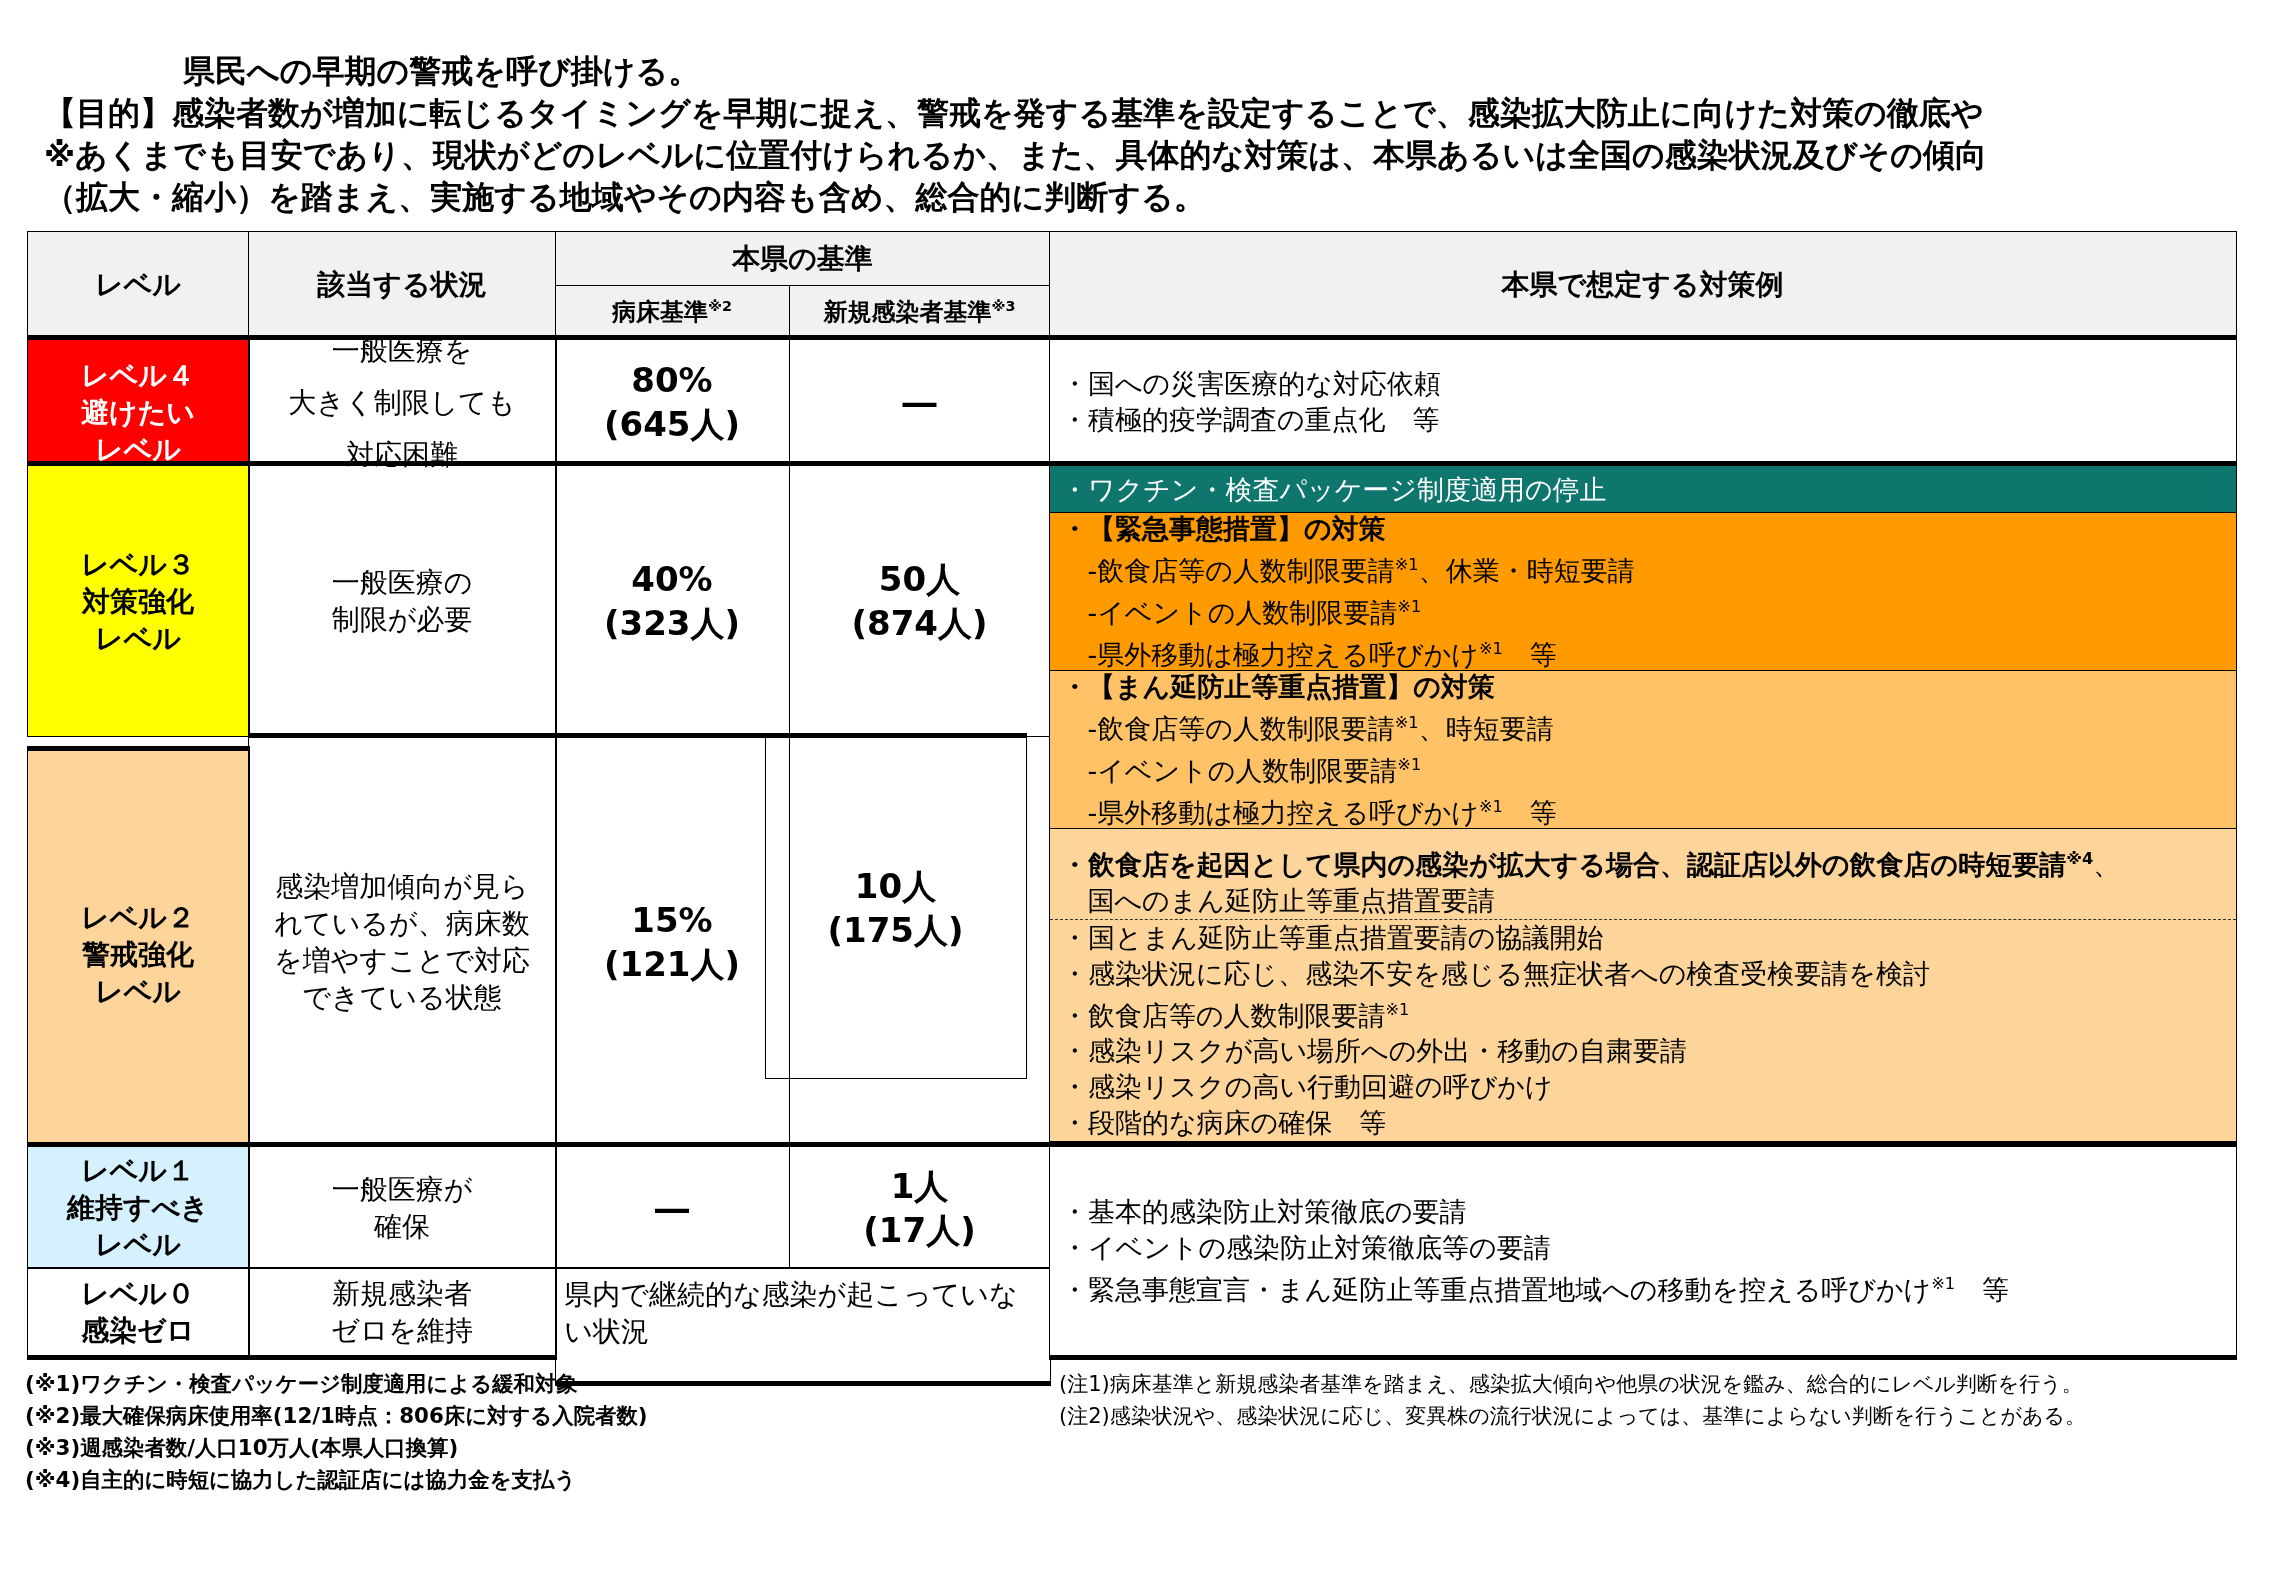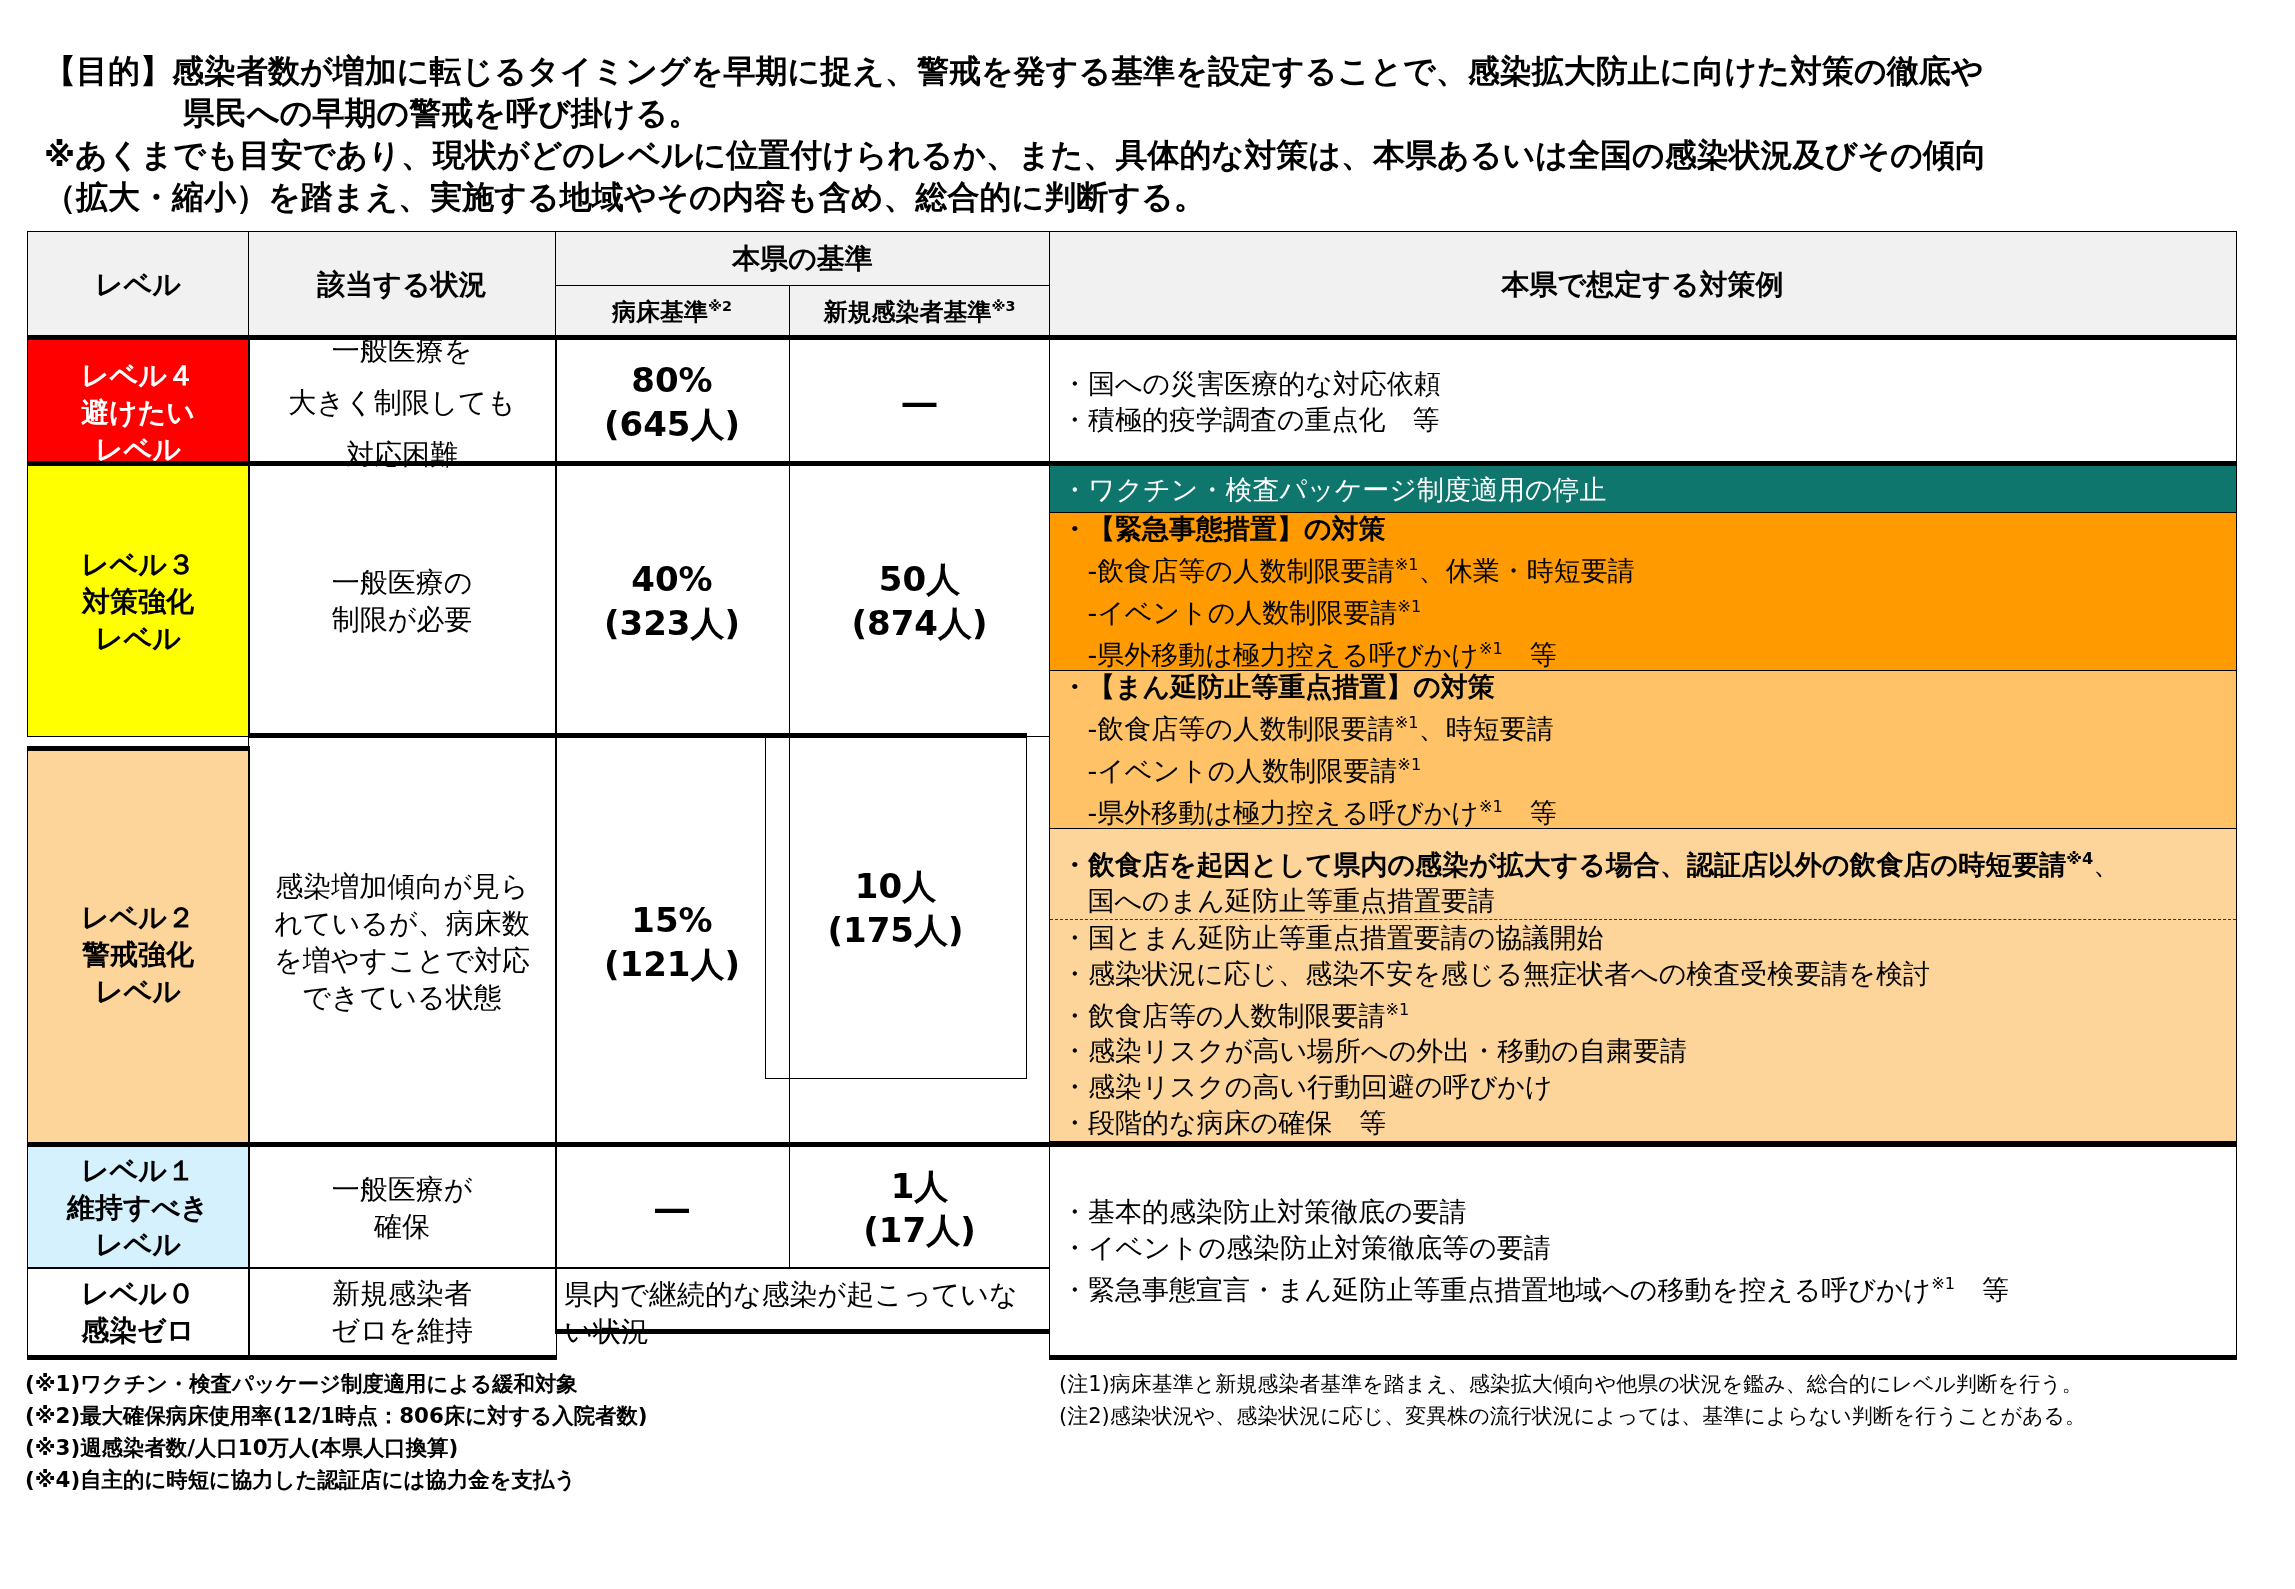--- a/index.html
+++ b/index.html
@@ -23,22 +23,22 @@
   .act .ln { white-space: nowrap; }
   .act .bold { font-weight: bold; }
   .act .sub { padding-left: 26.5px; }
   .foot-left { position: absolute; left: 25px; top: 1368px; font-weight: bold; font-size: 21.4px; line-height: 32px; }
   .foot-right { position: absolute; left: 1059px; top: 1368px; font-size: 21px; line-height: 32px; }
 </style>
 </head>
 <body>
 
 <div class="intro">
+  <div class="line indent">県民への早期の警戒を呼び掛ける。</div>
   <div class="line">【目的】感染者数が増加に転じるタイミングを早期に捉え、警戒を発する基準を設定することで、感染拡大防止に向けた対策の徹底や</div>
-  <div class="line indent">県民への早期の警戒を呼び掛ける。</div>
   <div class="line">※あくまでも目安であり、現状がどのレベルに位置付けられるか、また、具体的な対策は、本県あるいは全国の感染状況及びその傾向</div>
   <div class="line">（拡大・縮小）を踏まえ、実施する地域やその内容も含め、総合的に判断する。</div>
 </div>
 
 <div class="tbl">
 
   <div class="cell hdr b" style="left:0;top:0;width:223px;height:108px;">
       <span>レベル</span>
     </div>
   <div class="cell hdr b" style="left:221px;top:0;width:309px;height:108px;">
@@ -165,21 +165,21 @@
   </div>
 
   <div class="cell lvl b" style="left:0;top:1036px;width:223px;height:93px;border-bottom-width:5.7px;">
     <span>レベル０</span>
     <span>感染ゼロ</span>
   </div>
   <div class="cell sit b" style="left:221px;top:1036px;width:309px;height:93px;border-bottom-width:5.7px;">
     <span>新規感染者</span>
     <span>ゼロを維持</span>
   </div>
-  <div class="cell sit b" style="left:528px;top:1036px;width:496px;height:67px;border-bottom-width:5.7px;align-items:flex-start;justify-content:flex-start;text-align:left;padding:7.6px 7.6px 0 8.8px;">
+  <div class="cell sit b" style="left:528px;top:1036px;width:496px;height:119px;border-bottom-width:5.7px;align-items:flex-start;justify-content:flex-start;text-align:left;padding:7.6px 7.6px 0 8.8px;">
     <span>県内で継続的な感染が起こっていない状況</span>
   </div>
 
   <div class="act b" style="left:1022px;top:911px;width:1188px;height:218px;border-top-width:5.7px;border-bottom-width:5.7px;background:#fff;">
     <div class="ln">・基本的感染防止対策徹底の要請</div>
     <div class="ln">・イベントの感染防止対策徹底等の要請</div>
     <div class="ln"><span>・緊急事態宣言・まん延防止等重点措置地域への移動を控える呼びかけ</span><span class="sup">※1</span><span>　等</span></div>
   </div>
 </div>
 

